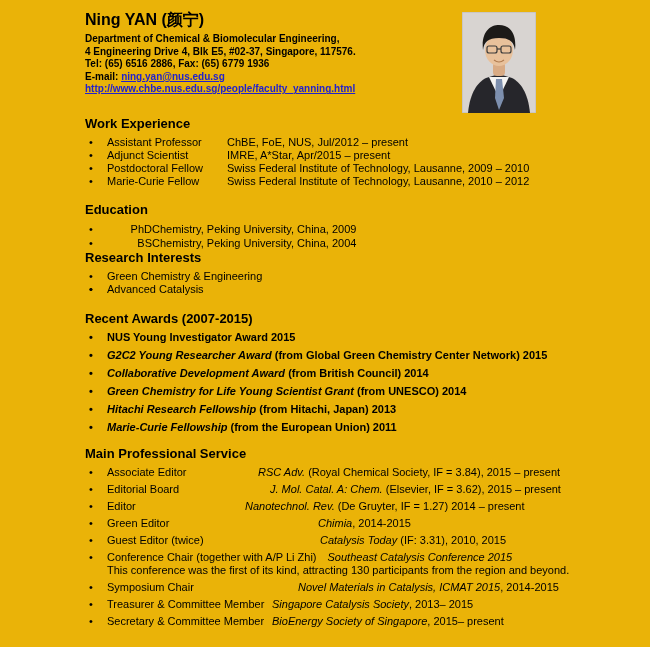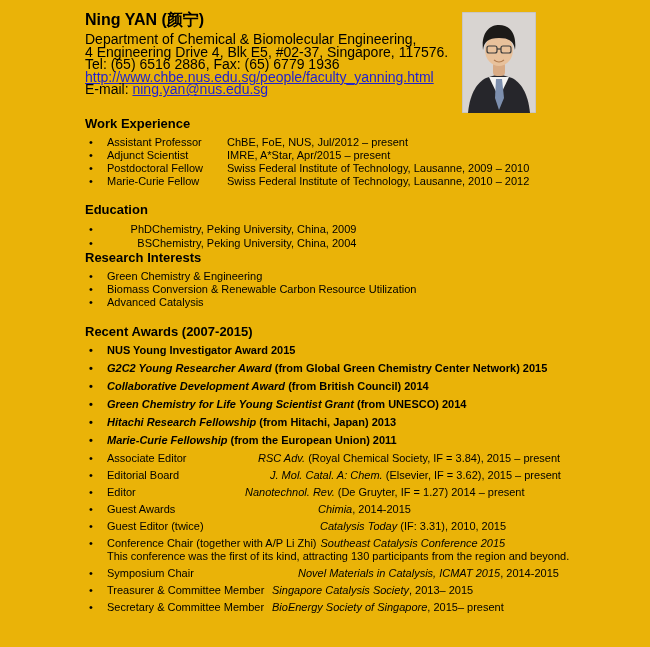--- a/index.html
+++ b/index.html
@@ -8,21 +8,21 @@
     width: 650px; height: 647px;
     background: #ffffff;
     font-family: "Liberation Sans", sans-serif;
     color: #000000;
   }
   .page { position: relative; width: 650px; height: 647px; background: #eab308; overflow: hidden; }
   .content { position: absolute; left: 85px; top: 10px; width: 500px; }
 
   
   .name { font-size: 16px; font-weight: bold; margin: 0 0 4px 0; line-height: 19px; }
-  .contact { font-size: 14px; line-height: 12.6px; }
+  .contact { font-size: 10px; line-height: 12.6px; font-weight: bold; }
   .contact-line { white-space: nowrap; }
   a.link { color: #2222CC; text-decoration: underline; cursor: pointer; }
 
   
   .photo { position: absolute; left: 462px; top: 12px; width: 74px; height: 101px; }
   .photo svg { display: block; width: 100%; height: 100%; }
 
   
   h2 { font-size: 13px; font-weight: bold; margin: 0 0 5px 0; line-height: 15px; }
   h2.mt-work { margin-top: 20px; }
@@ -41,21 +41,21 @@
   #education li { line-height: 14px; }
   #awards li { font-weight: bold; margin-bottom: 5px; }
   #awards .aname { font-style: italic; }
   #service li { margin-bottom: 4px; }
   #service .venue { font-style: italic; }
   #service li:nth-child(1) .role { width: 151px; }
   #service li:nth-child(2) .role { width: 163px; }
   #service li:nth-child(3) .role { width: 138px; }
   #service li:nth-child(4) .role { width: 211px; }
   #service li:nth-child(5) .role { width: 213px; }
-  #service li:nth-child(6) .role { display: inline; width: auto; margin-right: 4px; }
+  #service li:nth-child(6) .role { display: inline; width: auto; margin-right: 11px; }
   #service li:nth-child(7) .role { width: 191px; }
   #service li:nth-child(8) .role { width: 165px; }
   #service li:nth-child(9) .role { width: 165px; }
   #service .note { font-weight: normal; font-style: normal; }
 </style>
 </head>
 <body>
 
 <div class="page">
 
@@ -85,64 +85,65 @@
   </div>
 
   <div class="content">
 
     <h1 class="name">Ning YAN (颜宁)</h1>
     <div class="contact">
       <div class="contact-line">Department of Chemical &amp; Biomolecular Engineering,</div>
       <div class="contact-line">4 Engineering Drive 4, Blk E5, #02-37, Singapore, 117576.</div>
       <div class="contact-line">Tel: (65) 6516 2886, Fax: (65) 6779 1936</div>
       <div class="contact-line">
-        <a class="link">http://www.chbe.nus.edu.sg/people/faculty_yanning.html</a>
+        <span>E-mail:</span>
+        <a class="link">ning.yan@nus.edu.sg</a>
       </div>
       <div class="contact-line">
-        <span>E-mail:</span>
-        <a class="link">ning.yan@nus.edu.sg</a>
+        <a class="link">http://www.chbe.nus.edu.sg/people/faculty_yanning.html</a>
       </div>
     </div>
 
     <h2 class="mt-work">Work Experience</h2>
     <ul id="work">
       <li><span class="blt">•</span><span class="role">Assistant Professor</span><span>ChBE, FoE, NUS, Jul/2012 – present</span></li>
       <li><span class="blt">•</span><span class="role">Adjunct Scientist</span><span>IMRE, A*Star, Apr/2015 – present</span></li>
       <li><span class="blt">•</span><span class="role">Postdoctoral Fellow</span><span>Swiss Federal Institute of Technology, Lausanne, 2009 – 2010</span></li>
       <li><span class="blt">•</span><span class="role">Marie-Curie Fellow</span><span>Swiss Federal Institute of Technology, Lausanne, 2010 – 2012</span></li>
     </ul>
 
     <h2 class="mt-edu">Education</h2>
     <ul id="education">
       <li><span class="blt">•</span><span class="role">PhD</span><span>Chemistry, Peking University, China, 2009</span></li>
       <li><span class="blt">•</span><span class="role">BS</span><span>Chemistry, Peking University, China, 2004</span></li>
     </ul>
 
     <h2 class="mt-res">Research Interests</h2>
     <ul id="research">
       <li><span class="blt">•</span><span>Green Chemistry &amp; Engineering</span></li>
-      <li><span class="blt">•</span><span>Biomass Conversion &amp; Renewable Carbon Resource Utilization</span></li>
+      <li><span class="blt">•</span></li>
       <li><span class="blt">•</span><span>Advanced Catalysis</span></li>
     </ul>
 
     <h2 class="mt-awd">Recent Awards (2007-2015)</h2>
     <ul id="awards">
       <li><span class="blt">•</span><span class="aname"></span><span>NUS Young Investigator Award 2015</span></li>
       <li><span class="blt">•</span><span class="aname">G2C2 Young Researcher Award</span><span> (from Global Green Chemistry Center Network) 2015</span></li>
       <li><span class="blt">•</span><span class="aname">Collaborative Development Award</span><span> (from British Council) 2014</span></li>
       <li><span class="blt">•</span><span class="aname">Green Chemistry for Life Young Scientist Grant</span><span> (from UNESCO) 2014</span></li>
       <li><span class="blt">•</span><span class="aname">Hitachi Research Fellowship</span><span> (from Hitachi, Japan) 2013</span></li>
       <li><span class="blt">•</span><span class="aname">Marie-Curie Fellowship</span><span> (from the European Union) 2011</span></li>
     </ul>
 
+    <h2 class="mt-svc">Main Professional Service</h2>
     <ul id="service">
       <li><span class="blt">•</span><span class="role">Associate Editor</span><span class="venue">RSC Adv.</span><span> (Royal Chemical Society, IF = 3.84), 2015 – present</span></li>
       <li><span class="blt">•</span><span class="role">Editorial Board</span><span class="venue">J. Mol. Catal. A: Chem.</span><span> (Elsevier, IF = 3.62), 2015 – present</span></li>
       <li><span class="blt">•</span><span class="role">Editor</span><span class="venue">Nanotechnol. Rev.</span><span> (De Gruyter, IF = 1.27) 2014 – present</span></li>
-      <li><span class="blt">•</span><span class="role">Guest Awards</span><span class="venue">Chimia</span><span>, 2014-2015</span></li>
+      <li><span class="blt">•</span><span class="role">Green Editor</span><span class="venue">Chimia</span><span>, 2014-2015</span></li>
       <li><span class="blt">•</span><span class="role">Guest Editor (twice)</span><span class="venue">Catalysis Today</span><span> (IF: 3.31), 2010, 2015</span></li>
       <li><span class="blt">•</span><span class="role">Conference Chair (together with A/P Li Zhi)</span><span class="venue">Southeast Catalysis Conference 2015</span><span></span><div class="note">This conference was the first of its kind, attracting 130 participants from the region and beyond.</div></li>
       <li><span class="blt">•</span><span class="role">Symposium Chair</span><span class="venue">Novel Materials in Catalysis, ICMAT 2015</span><span>, 2014-2015</span></li>
       <li><span class="blt">•</span><span class="role">Treasurer &amp; Committee Member</span><span class="venue">Singapore Catalysis Society</span><span>, 2013– 2015</span></li>
       <li><span class="blt">•</span><span class="role">Secretary &amp; Committee Member</span><span class="venue">BioEnergy Society of Singapore</span><span>, 2015– present</span></li>
     </ul>
 
   </div>
 </div>
 

